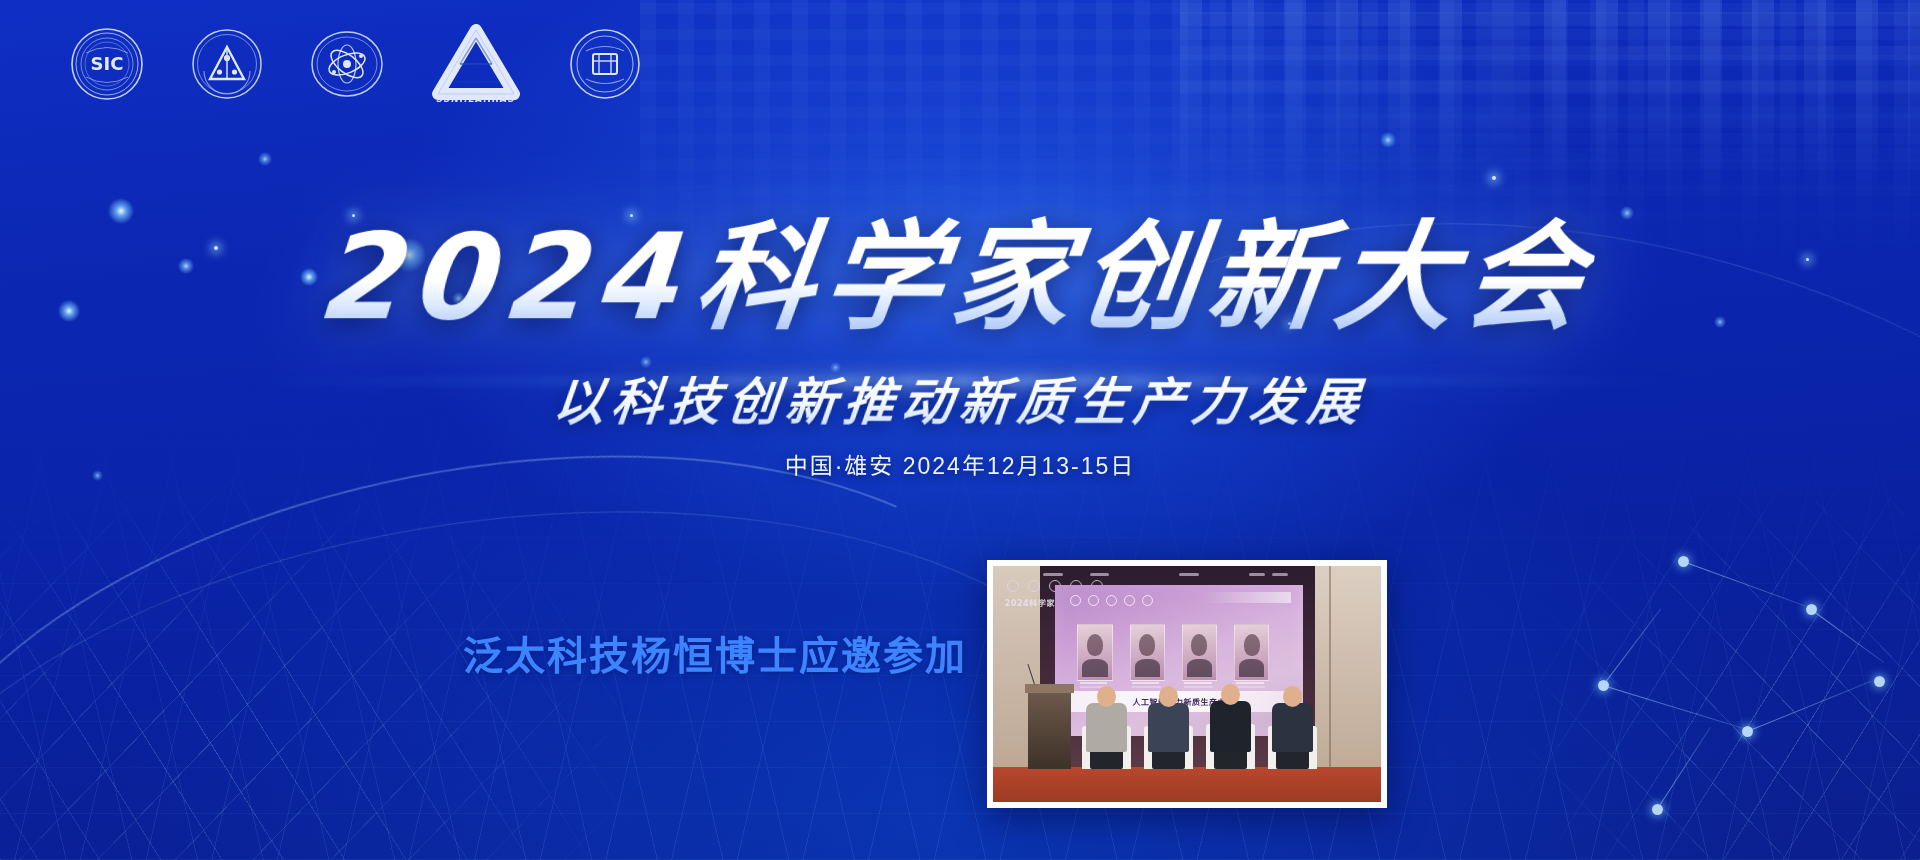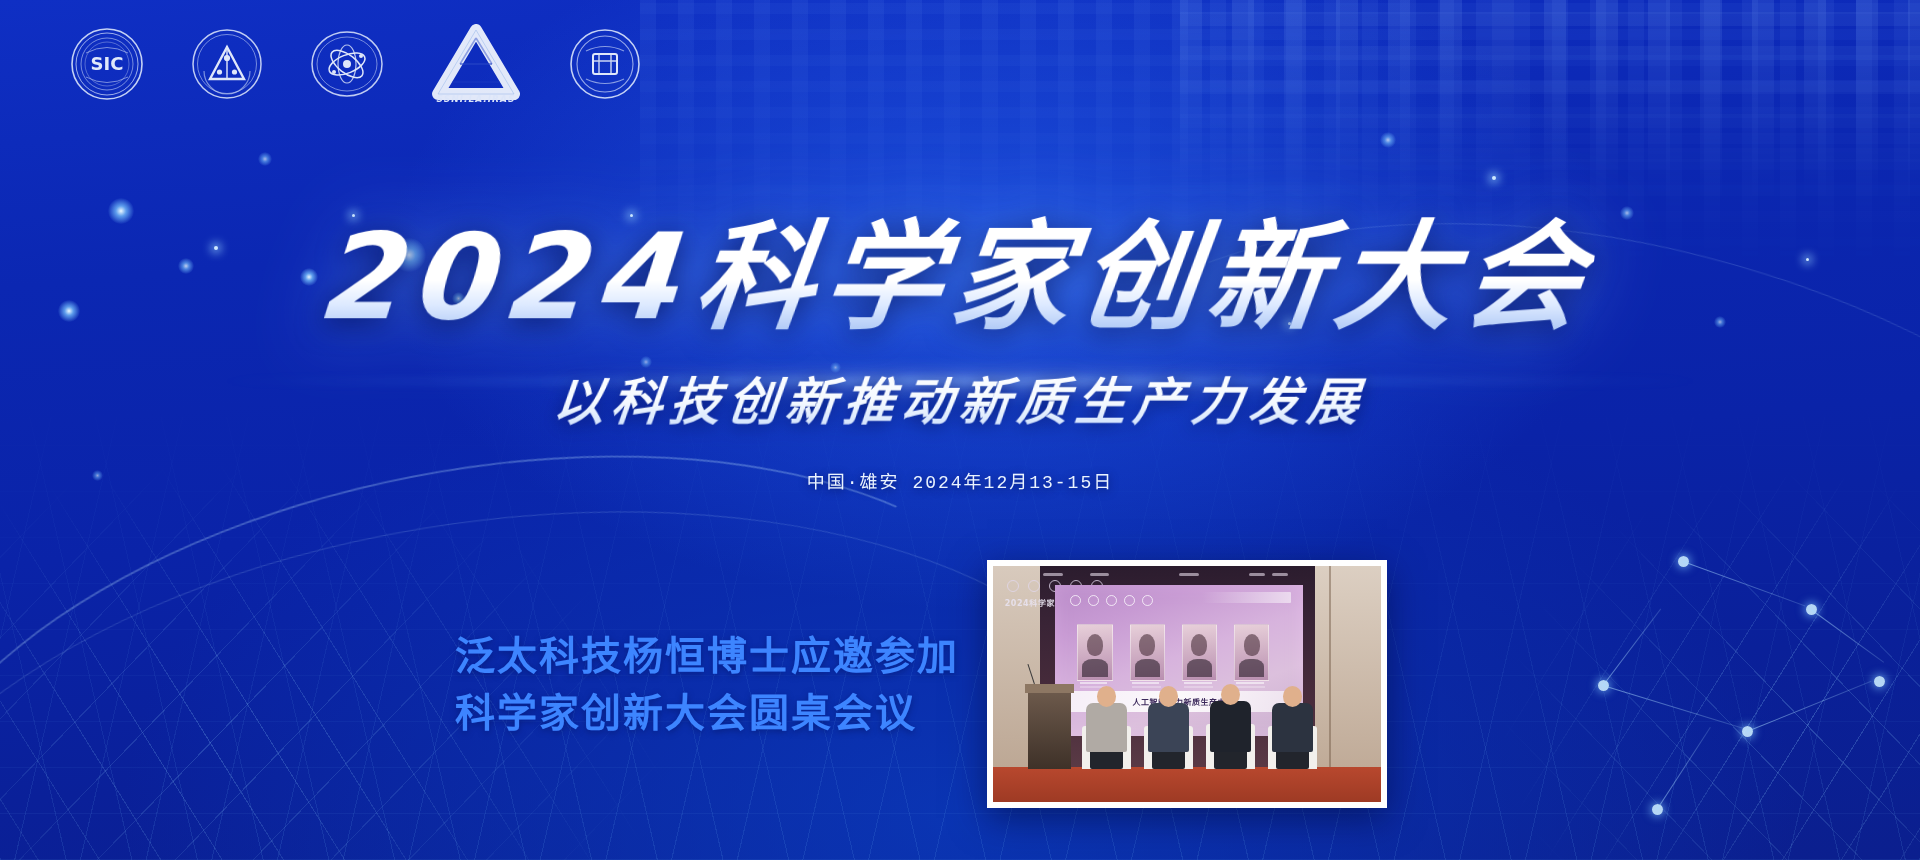--- a/index.html
+++ b/index.html
@@ -119,29 +119,29 @@
   #sub-title{
     margin-top:20px;
     font-family:"DejaVu Sans","Liberation Sans",sans-serif;
     font-size:51px;font-weight:700;letter-spacing:7px;
     color:#fff;font-style:italic;transform:skewX(-6deg);display:inline-block;
     background:linear-gradient(180deg,#ffffff 0%,#f4f9ff 55%,#c3d8fb 100%);
     -webkit-background-clip:text;background-clip:text;-webkit-text-fill-color:transparent;
     filter:drop-shadow(0 3px 9px rgba(3,16,90,.7));
   }
   #date-line{
-    margin-top:32px;
-    font-family:Liberation Mono, monospace;
-    font-size:18px;font-weight:400;letter-spacing:2px;color:#eaf3ff;
+    margin-top:12px;
+    font-family:Liberation Sans, sans-serif;
+    font-size:23px;font-weight:400;letter-spacing:2px;color:#eaf3ff;
     text-shadow:0 2px 8px rgba(4,18,90,.8);
   }
 
   
   #caption{
-    position:absolute;left:455px;top:628px;width:520px;z-index:10;text-align:left;
+    position:absolute;left:455px;top:628px;width:520px;z-index:10;text-align:center;
     font-family:"DejaVu Sans","Liberation Sans",sans-serif;
     font-size:40px;font-weight:700;line-height:1.42;letter-spacing:2px;
     color:#3d85ff;
     text-shadow:0 0 1px rgba(20,60,190,.9), 0 2px 6px rgba(5,20,95,.55);
   }
   #caption .cl{display:block;}
 
   
   #photo-card{
     position:absolute;left:987px;top:560px;width:400px;height:248px;z-index:11;
@@ -308,21 +308,20 @@
   </div>
 
   <div id="title-block">
     <div id="main-title">2024科学家创新大会</div>
     <div><span id="sub-title">以科技创新推动新质生产力发展</span></div>
     <div id="date-line">中国·雄安  2024年12月13-15日</div>
   </div>
 
   <div id="caption">
     <span class="cl">泛太科技杨恒博士应邀参加</span>
-    <span class="cl">科学家创新大会圆桌会议</span>
   </div>
 
   <div id="photo-card">
     <div id="photo">
 
       <div class="ph wall-l"></div>
       <div class="ph backdrop"></div>
       <div class="ph wall-r"></div>
       <div class="ph wall-seam"></div>
 

